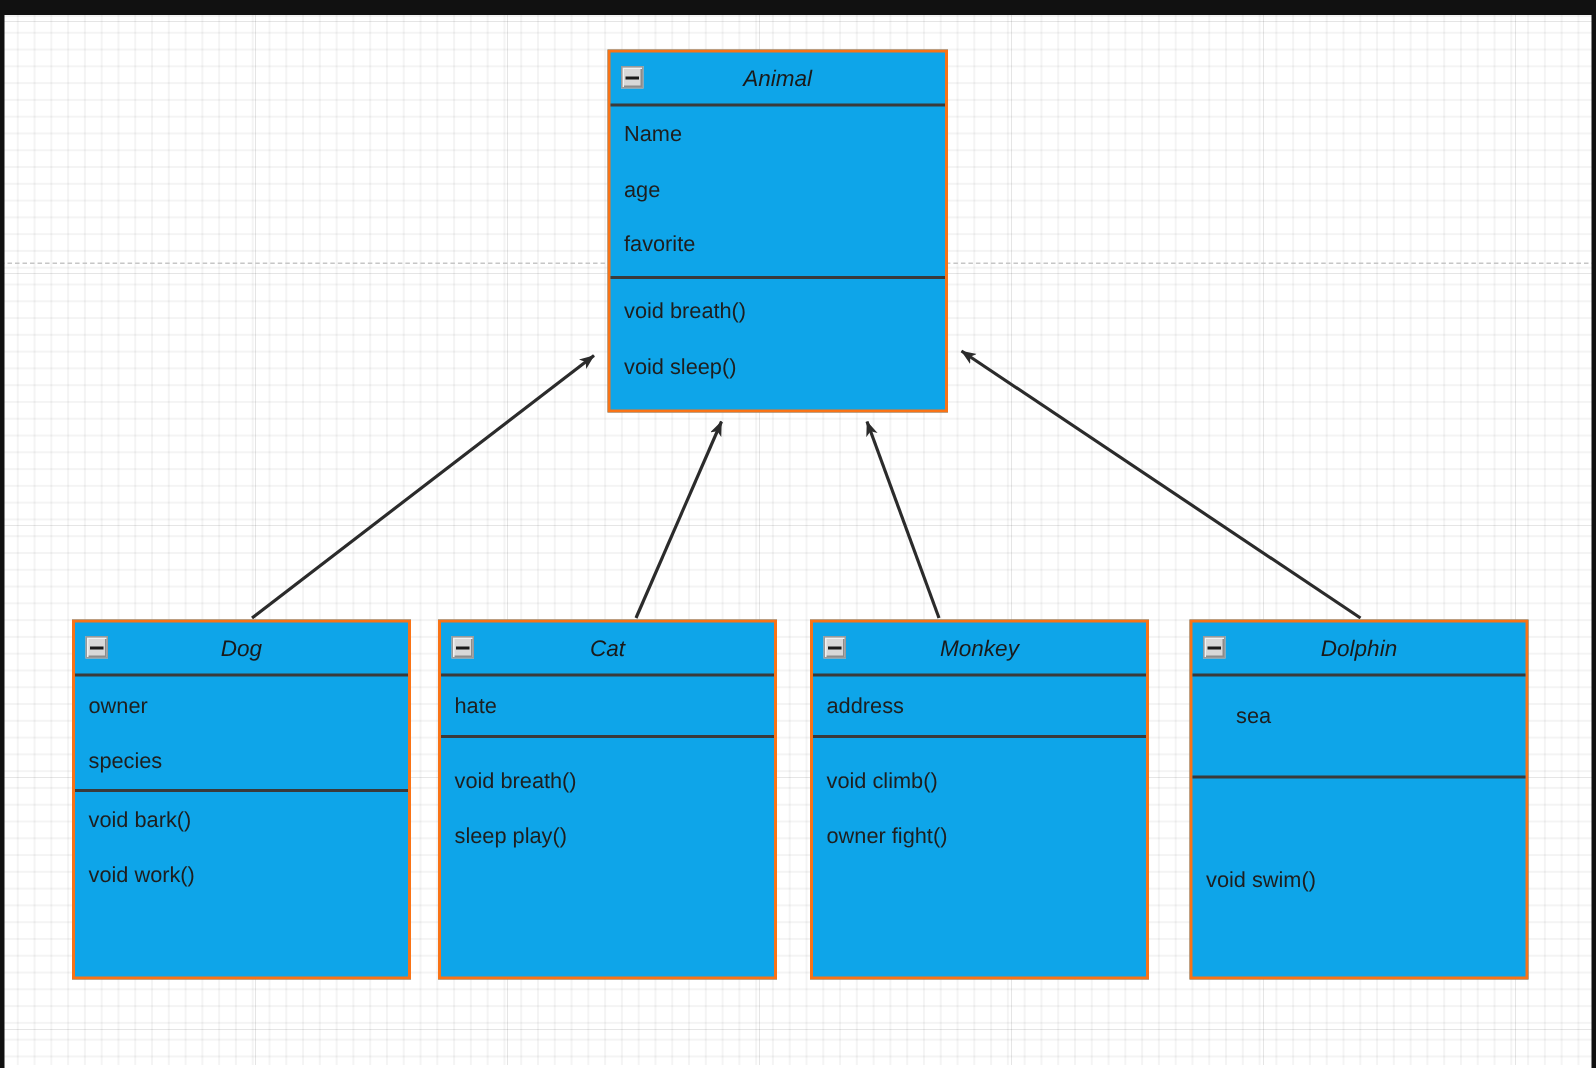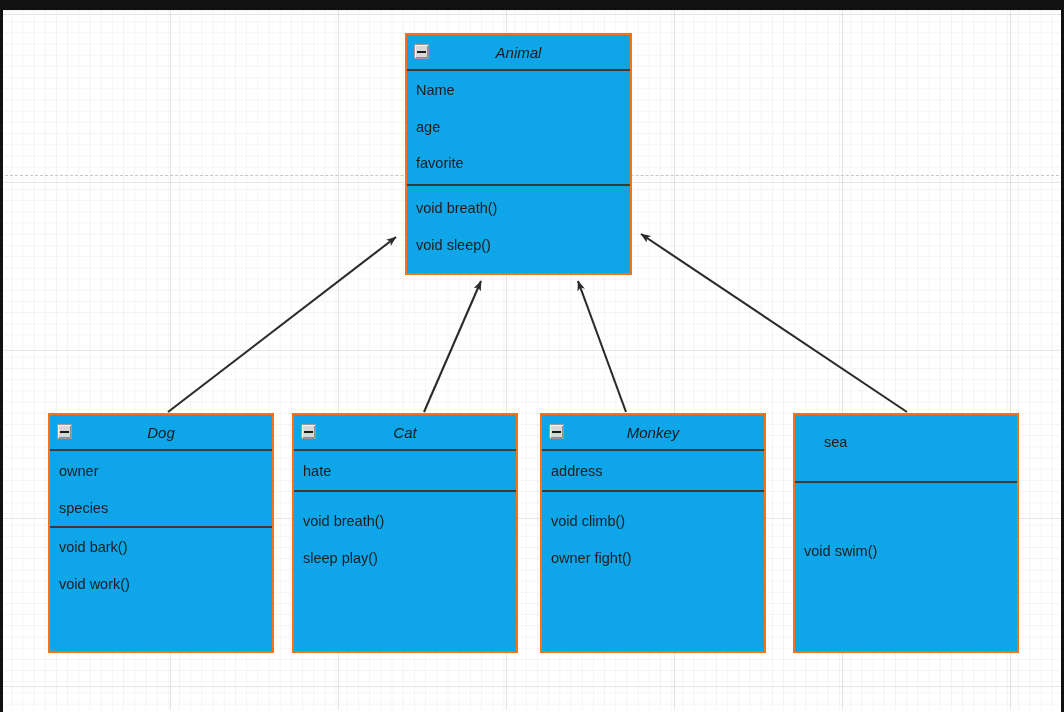--- a/index.html
+++ b/index.html
@@ -200,20 +200,24 @@
     <div class="uml-compartment divider" style="height:41px;">
       <span class="uml-row" style="left:9px; top:12px;">address</span>
     </div>
     <div class="uml-compartment" style="height:159px;border-radius:29px;">
       <span class="uml-row" style="left:9px; top:21px;">void climb()</span>
       <span class="uml-row" style="left:9px; top:58px;">owner fight()</span>
     </div>
   </div>
 
   <div class="uml-class" style="left:793px; top:413px; width:226px; height:240px;">
+    <div class="uml-header">
+      <span class="collapse-icon"></span>
+      <span class="uml-title">Dolphin</span>
+    </div>
     <div class="uml-compartment divider" style="height:68px;">
       <span class="uml-row" style="left:29px; top:19px;">sea</span>
     </div>
     <div class="uml-compartment" style="height:145px;">
       <span class="uml-row" style="left:9px; top:60px;">void swim()</span>
     </div>
   </div>
 
   <div id="top-bar"></div>
   <div id="left-edge"></div>

